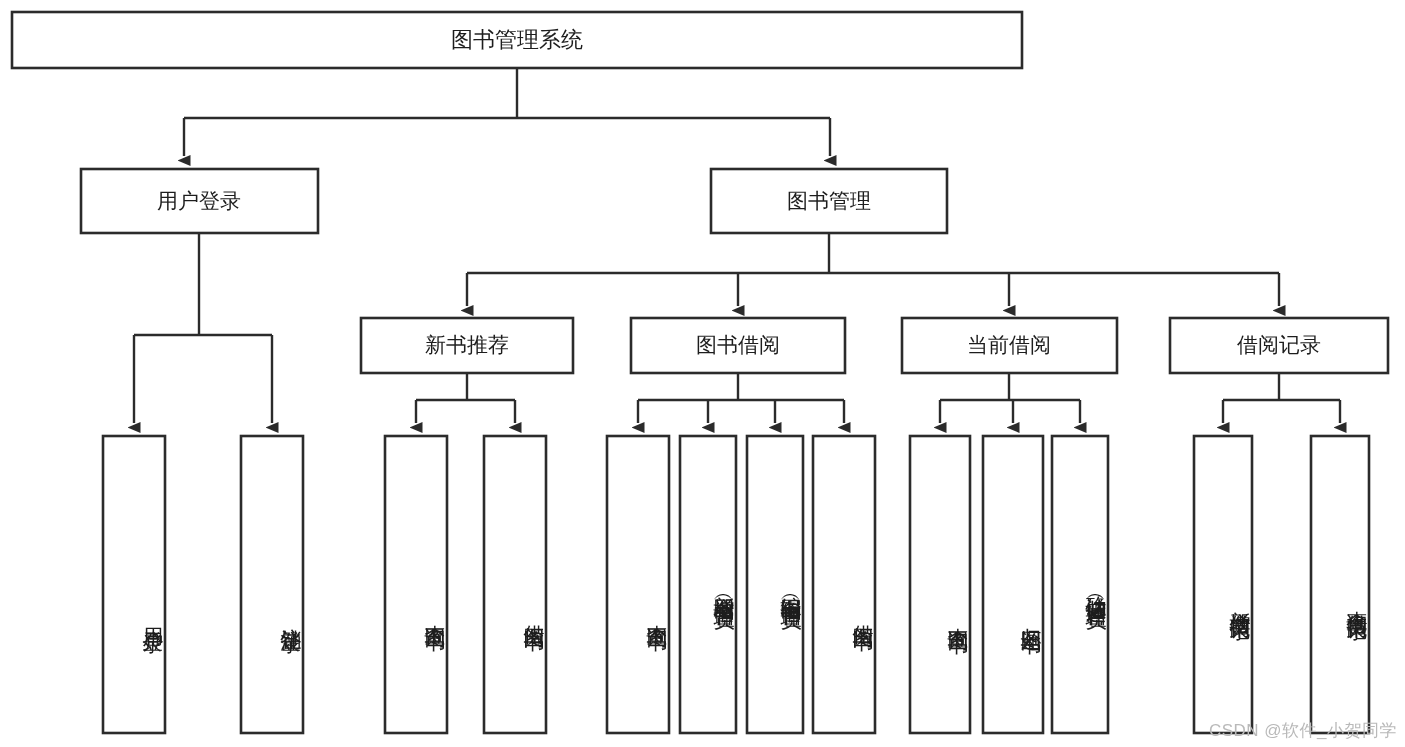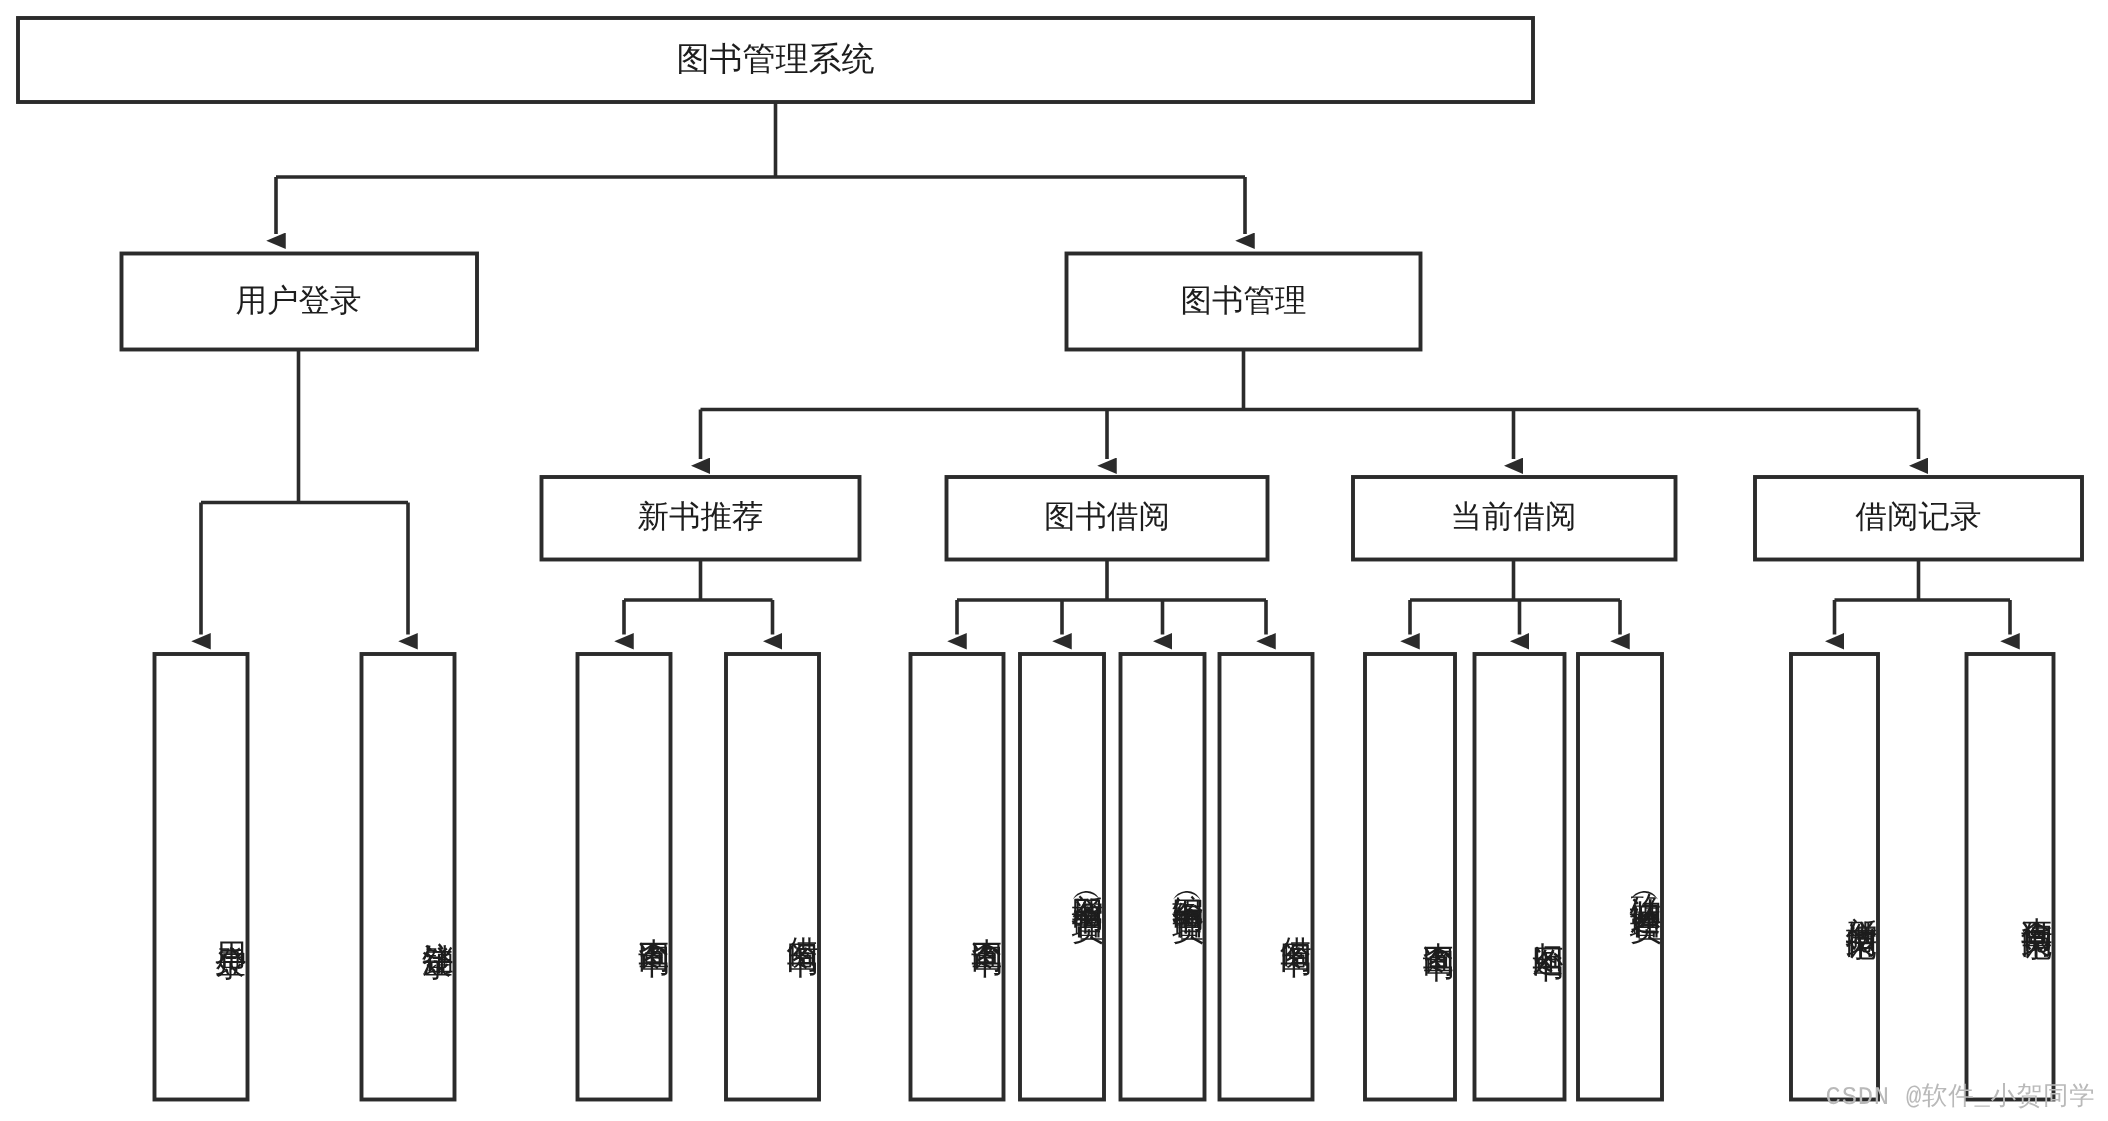--- a/index.html
+++ b/index.html
@@ -67,21 +67,21 @@
     line-height: 1.18;
     color: #1d1d1d;
     letter-spacing: 2px;
     white-space: nowrap;
     pointer-events: none;
   }
   .watermark {
     position: absolute;
     right: 8px;
     bottom: 5px;
-    font-family: Liberation Mono, monospace;
+    font-family: Liberation Sans, sans-serif;
     font-size: 17px;
     color: #b9b9b9;
     letter-spacing: 0.5px;
     white-space: nowrap;
   }
 </style>
 </head>
 <body>
 
 <div id="diagram-root">

